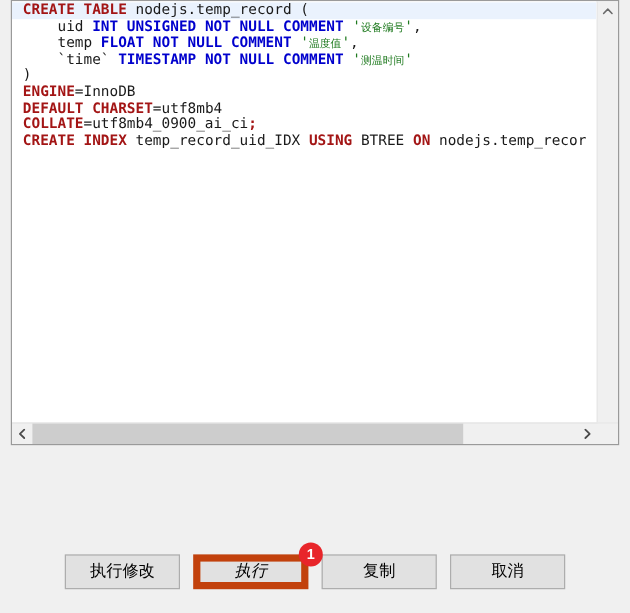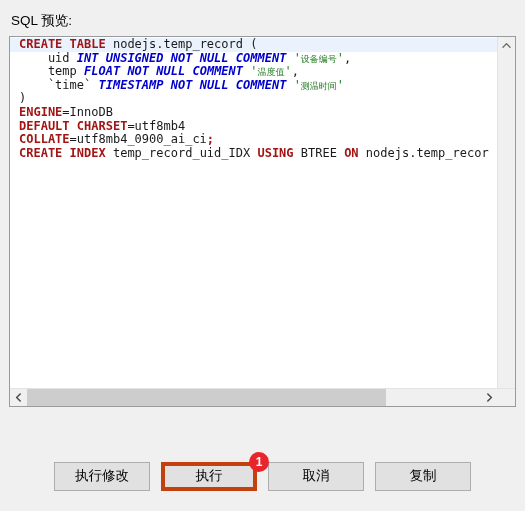--- a/index.html
+++ b/index.html
@@ -120,21 +120,21 @@
   .line {
     height: 13.6px;
     padding-left: 9px;
     white-space: pre;
     box-sizing: border-box;
   }
   .line.current {
     background: #eaf2fd;
   }
   .k  { color: #a31515; font-weight: bold; }   
-  .t  { color: #0000cd; font-weight: bold; font-style: italic; }   
+  .t  { color: #0000cd; font-weight: bold; }   
   .id { color: #1a1a1a; }
   .str{ color: #1f7a1f; }
   .cn { color: #1f7a1f; font-family: Liberation Mono, monospace; font-size: 9px; }
   .p  { color: #1a1a1a; }
 
   
   .vscroll {
     width: 17px;
     background: #f0f0f0;
     border-left: 1px solid #e3e3e3;
@@ -208,22 +208,23 @@
     border: 1px solid #adadad;
     font-size: 13.5px;
     color: #000;
     display: flex;
     align-items: center;
     justify-content: center;
     box-sizing: border-box;
     font-family: "Liberation Sans", "DejaVu Sans", sans-serif;
   }
   .btn.focused {
-    border: 4px solid #c2410c;
+    border: 6px solid #c2410c;
     background: #e1e1e1;
+    font-style: italic;
   }
   .badge {
     position: absolute;
     width: 20px;
     height: 20px;
     border-radius: 50%;
     background: #e8252a;
     color: #fff;
     font-size: 12px;
     font-weight: bold;
@@ -236,21 +237,20 @@
   }
 </style>
 </head>
 <body>
 
 <div class="window">
 
 
   <div class="content">
 
-    <div class="sql-label">SQL 预览:</div>
 
     <div class="editor-frame">
       <div class="editor-main">
         <div class="code-area">
           <div class="code" id="code-lines"><div class="line current"><span class="k">CREATE</span><span class="p"> </span><span class="k">TABLE</span><span class="id"> nodejs.temp_record (</span></div><div class="line"><span class="id">    uid </span><span class="t">INT</span><span class="p"> </span><span class="t">UNSIGNED</span><span class="p"> </span><span class="t">NOT</span><span class="p"> </span><span class="t">NULL</span><span class="p"> </span><span class="t">COMMENT</span><span class="p"> </span><span class="str">'</span><span class="cn">设备编号</span><span class="str">'</span><span class="p">,</span></div><div class="line"><span class="id">    temp </span><span class="t">FLOAT</span><span class="p"> </span><span class="t">NOT</span><span class="p"> </span><span class="t">NULL</span><span class="p"> </span><span class="t">COMMENT</span><span class="p"> </span><span class="str">'</span><span class="cn">温度值</span><span class="str">'</span><span class="p">,</span></div><div class="line"><span class="id">    `time` </span><span class="t">TIMESTAMP</span><span class="p"> </span><span class="t">NOT</span><span class="p"> </span><span class="t">NULL</span><span class="p"> </span><span class="t">COMMENT</span><span class="p"> </span><span class="str">'</span><span class="cn">测温时间</span><span class="str">'</span></div><div class="line"><span class="id">)</span></div><div class="line"><span class="k">ENGINE</span><span class="id">=InnoDB</span></div><div class="line"><span class="k">DEFAULT</span><span class="p"> </span><span class="k">CHARSET</span><span class="id">=utf8mb4</span></div><div class="line"><span class="k">COLLATE</span><span class="id">=utf8mb4_0900_ai_ci</span><span class="k">;</span></div><div class="line"><span class="k">CREATE</span><span class="p"> </span><span class="k">INDEX</span><span class="id"> temp_record_uid_IDX </span><span class="k">USING</span><span class="id"> BTREE </span><span class="k">ON</span><span class="id"> nodejs.temp_recor</span></div></div>
         </div>
         <div class="vscroll">
           <div class="vs-arrow">
             <svg width="9" height="7" viewBox="0 0 9 7">
                 <path d="M1 5.2 L4.5 1.6 L8 5.2" fill="none" stroke="#6a6a6a" stroke-width="1.3" stroke-linecap="round" stroke-linejoin="round"></path>
@@ -276,17 +276,17 @@
         <div class="corner-box"></div>
       </div>
     </div>
 
   </div>
 
   <div class="footer">
     <div class="badge">1</div>
     <button class="btn">执行修改</button>
     <button class="btn focused">执行</button>
+    <button class="btn">复制</button>
     <button class="btn">取消</button>
-    <button class="btn">复制</button>
   </div>
 
 </div>
 
 </body></html>

